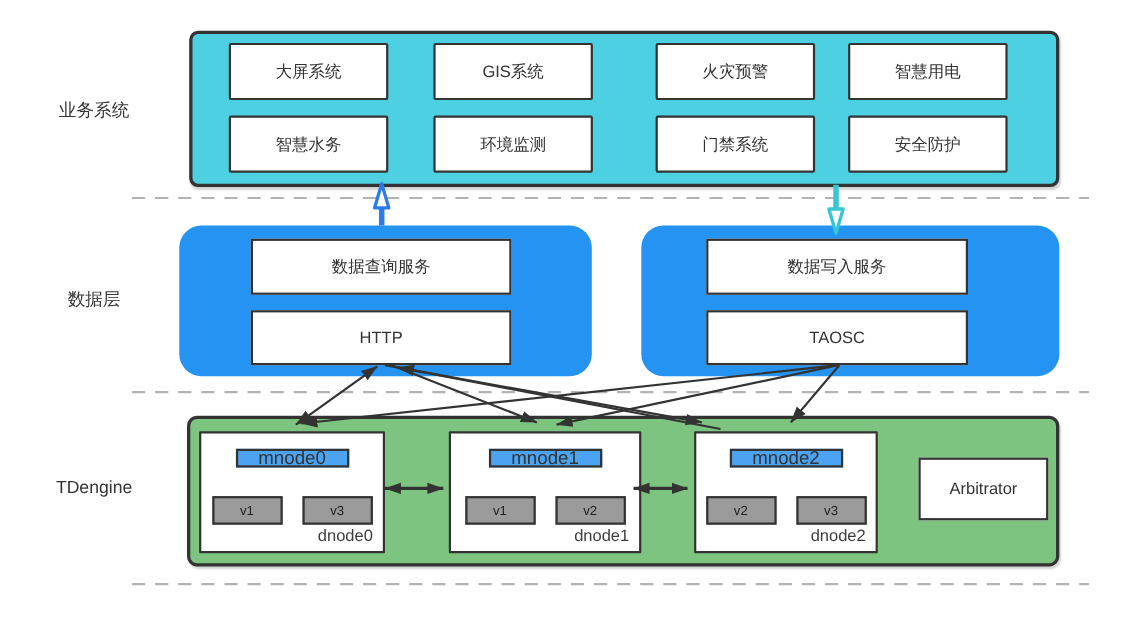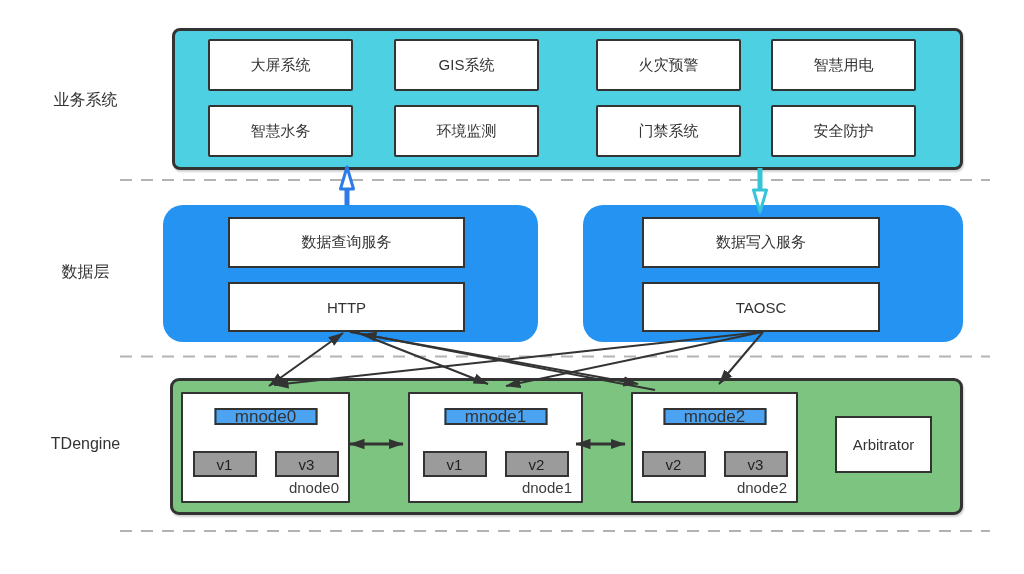--- a/index.html
+++ b/index.html
@@ -63,25 +63,25 @@
     border:2.5px solid var(--border-dark);box-sizing:border-box;
     display:flex;align-items:center;justify-content:center;font-size:17px;
   }
   .vrow{
     position:absolute;top:57px;left:0;width:100%;
     display:flex;justify-content:center;gap:18px;
   }
   .vnode{
     width:64px;height:26px;background:var(--vnode-fill);
     border:2.5px solid var(--border-dark);box-sizing:border-box;
-    display:flex;align-items:center;justify-content:center;font-size:15px;color:#222;
+    display:flex;align-items:center;justify-content:center;font-size:12px;color:#222;
   }
   .dnode-name{position:absolute;right:9px;bottom:5px;font-size:15px;color:#3c3c3c;}
   .arbitrator{
-    position:absolute;left:662px;top:35px;width:97px;height:57px;
+    position:absolute;left:662px;top:35px;width:118px;height:57px;
     background:var(--box-fill);border:2.5px solid var(--border-dark);box-sizing:border-box;
     display:flex;align-items:center;justify-content:center;font-size:15px;text-align:right;
   }
   svg.overlay{position:absolute;left:0;top:0;pointer-events:none;}
 </style>
 </head>
 <body>
 
 <div class="layer-label" style="top:90px">业务系统</div>
 <div class="layer-label" style="top:262px">数据层</div>

